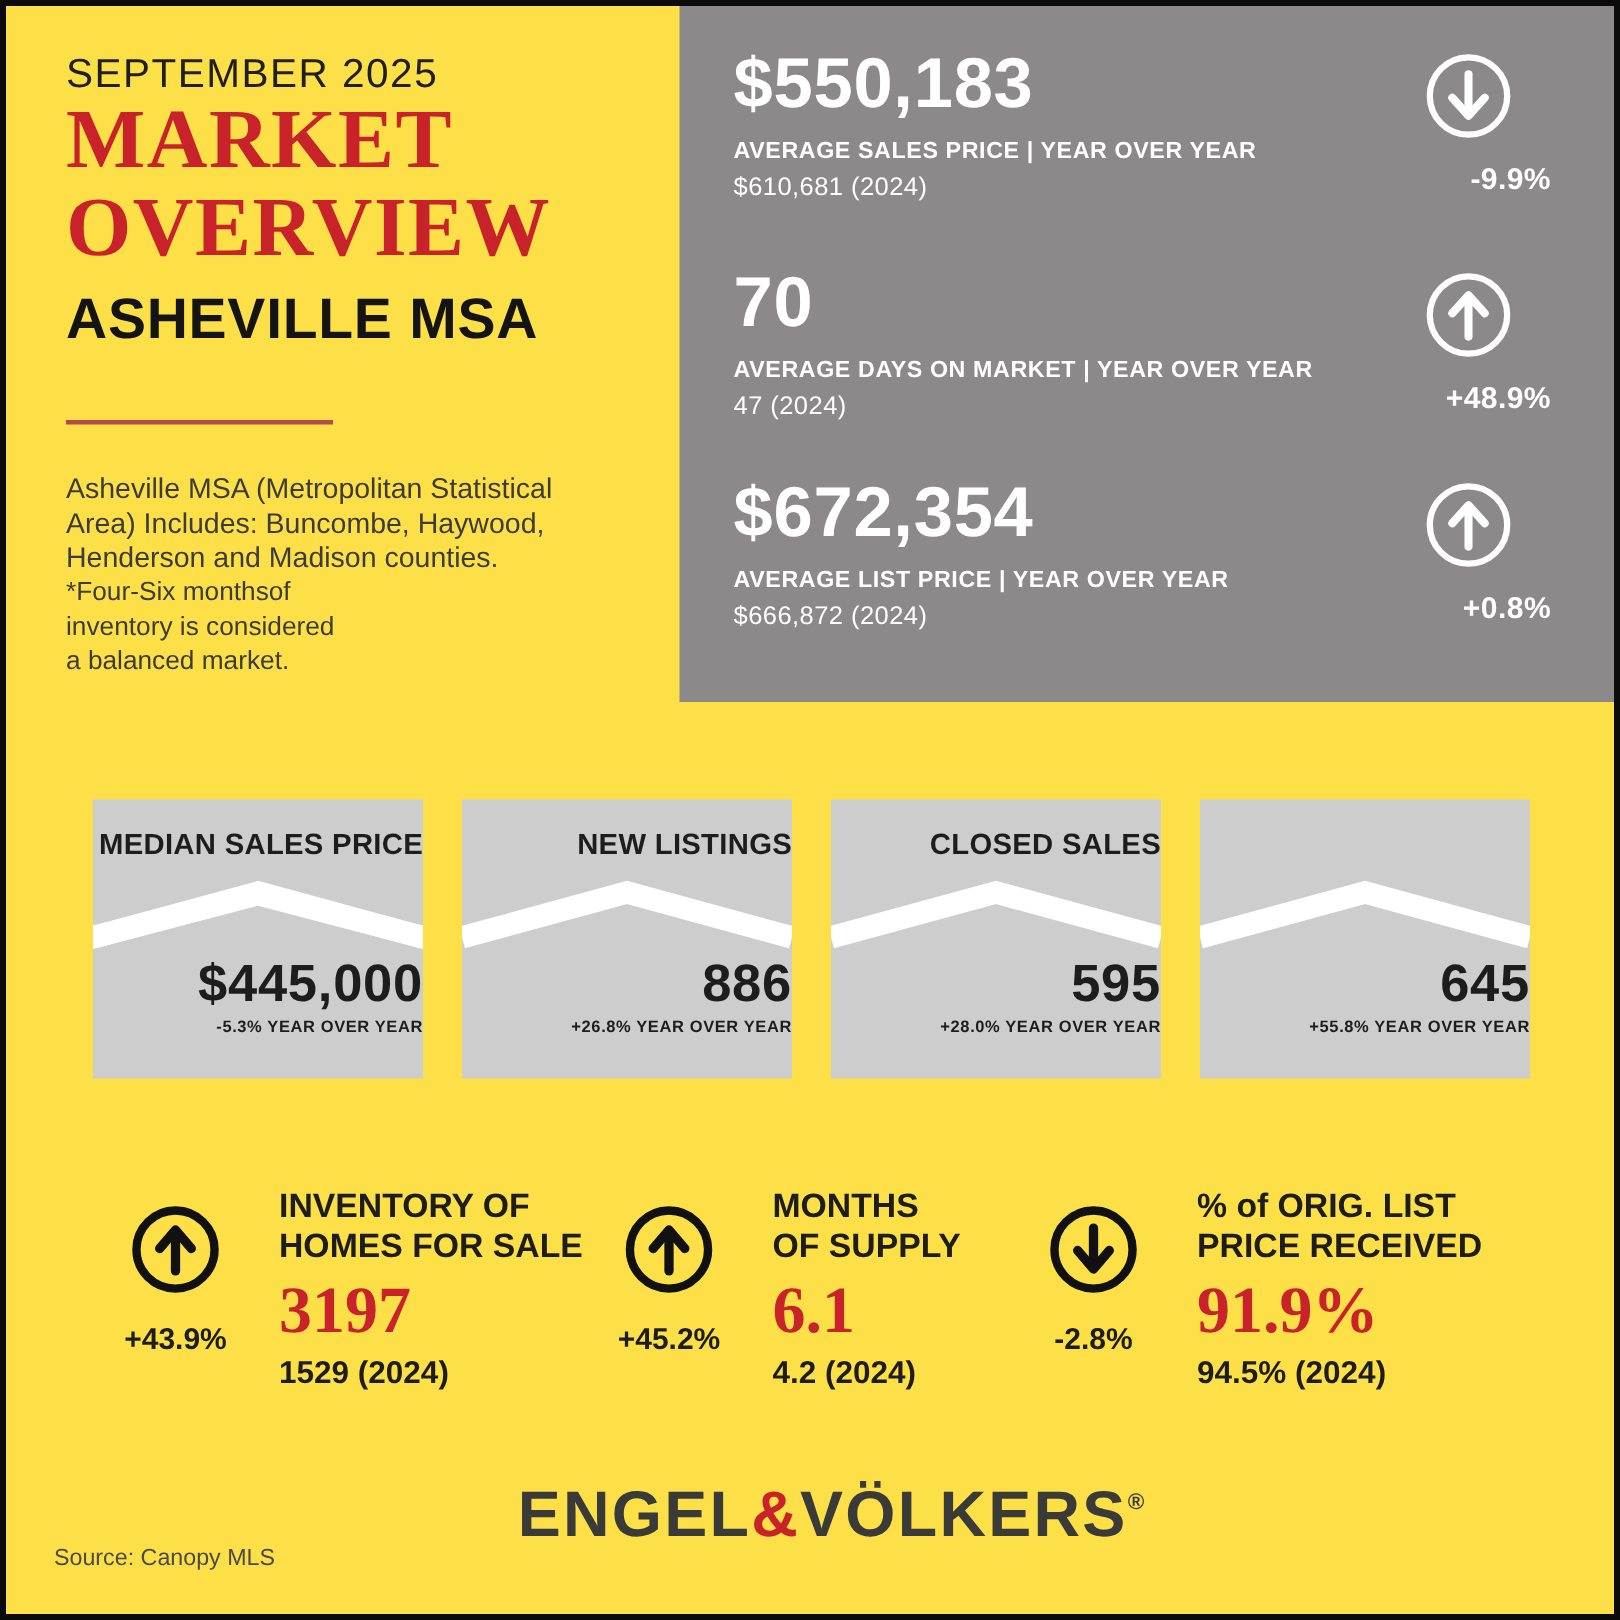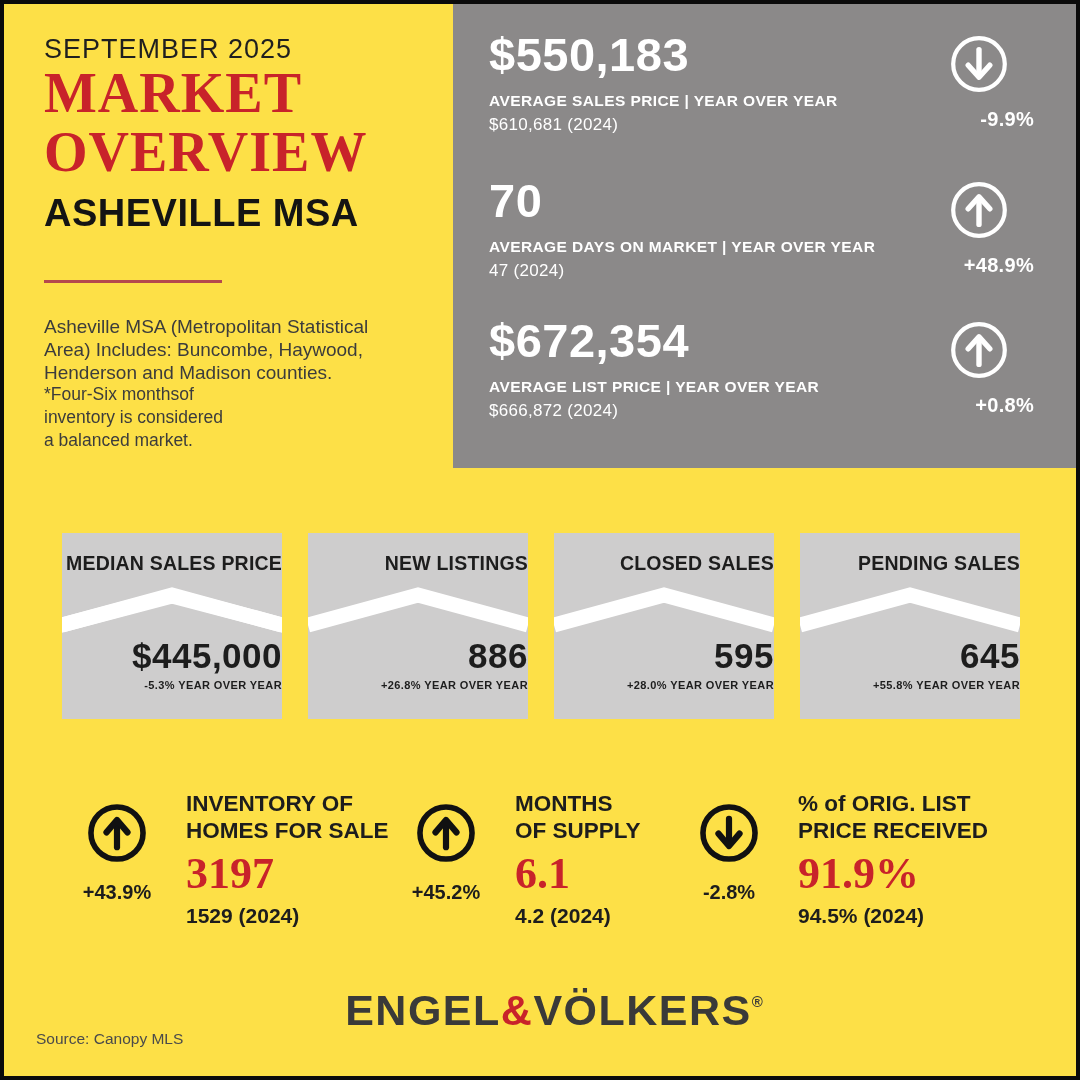--- a/index.html
+++ b/index.html
@@ -148,21 +148,20 @@
       </svg>
       <div class="card-title">CLOSED SALES</div>
       <div class="card-value">595</div>
       <div class="card-change">+28.0% YEAR OVER YEAR</div>
     </div>
 
     <div class="card">
       <svg class="chevron" viewBox="0 0 220 186" preserveAspectRatio="none">
         <polyline points="0,92 110,62 220,92" fill="none" stroke="#ffffff" stroke-width="15"></polyline>
       </svg>
-      <div class="card-title">PENDING SALES</div>
       <div class="card-value">645</div>
       <div class="card-change">+55.8% YEAR OVER YEAR</div>
     </div>
 
   </div>
 
   <div class="bstat bstat-1">
     <div class="bicon-col">
       <span class="circ-icon">
         <svg width="62" height="62" viewBox="0 0 100 100" fill="none">

